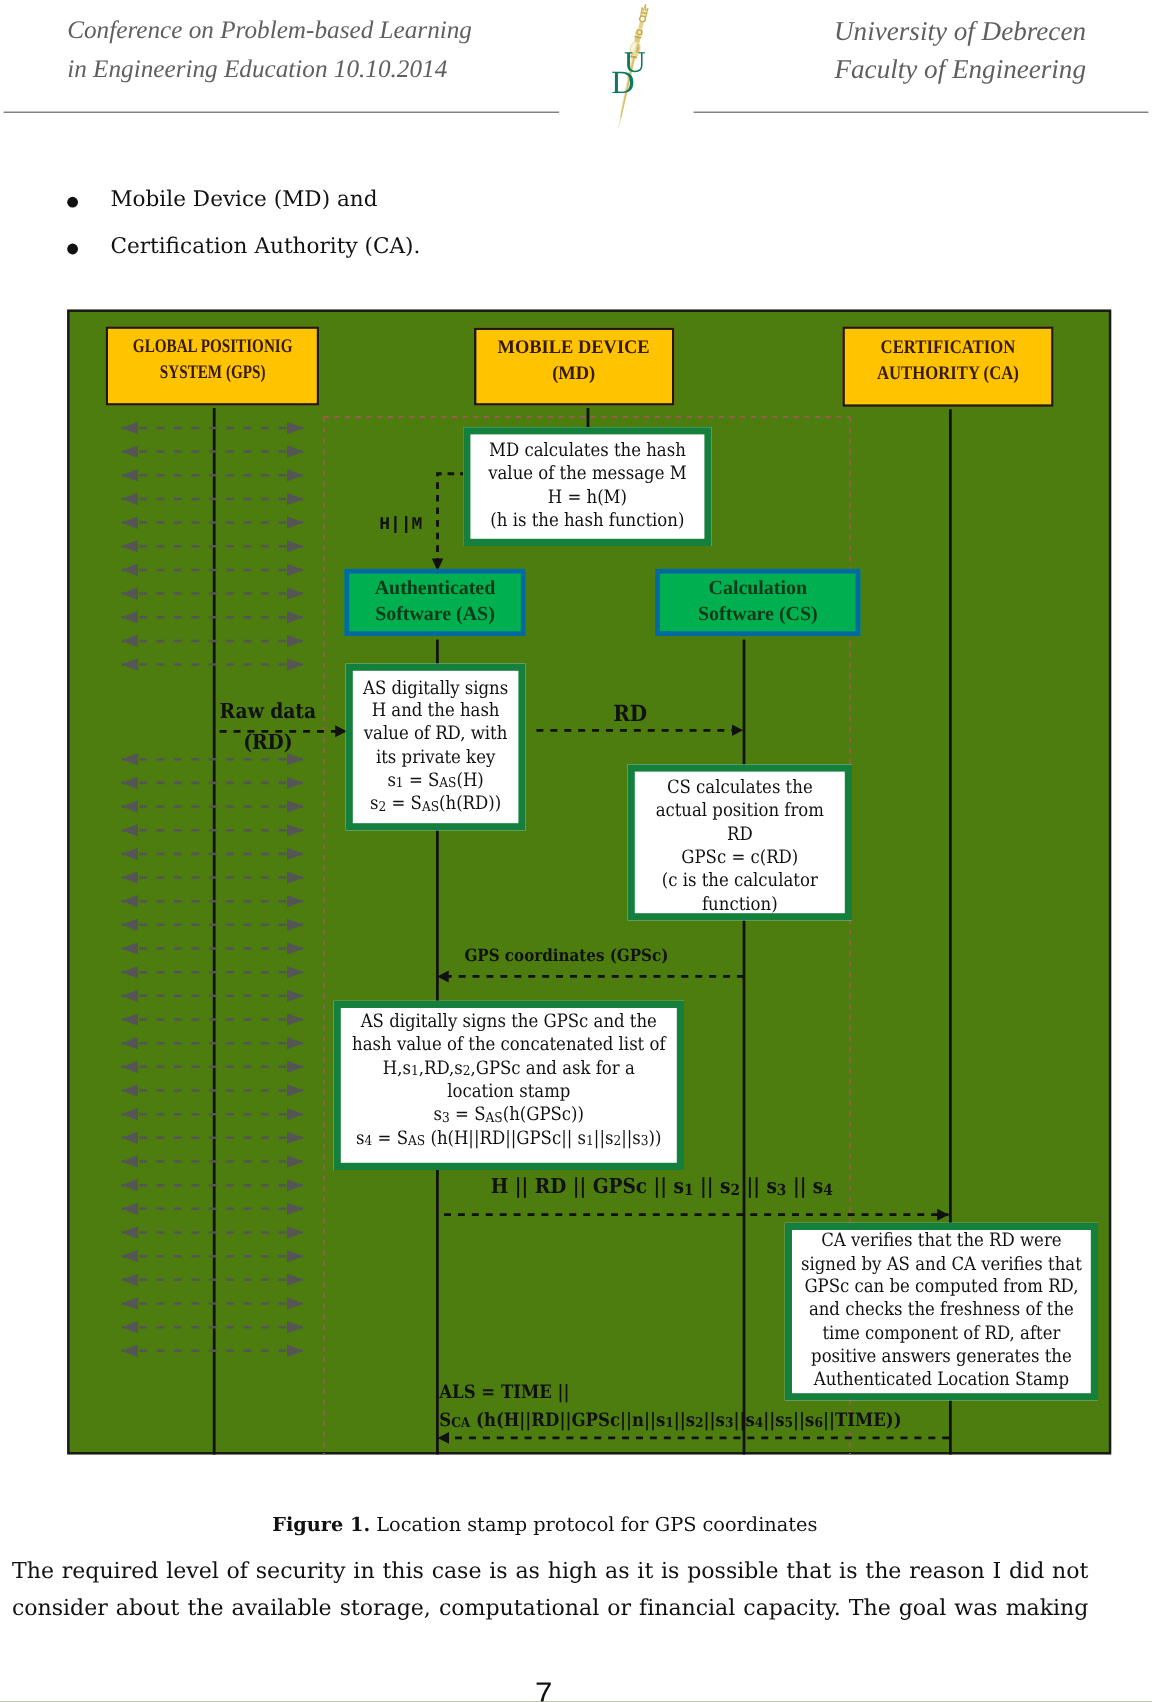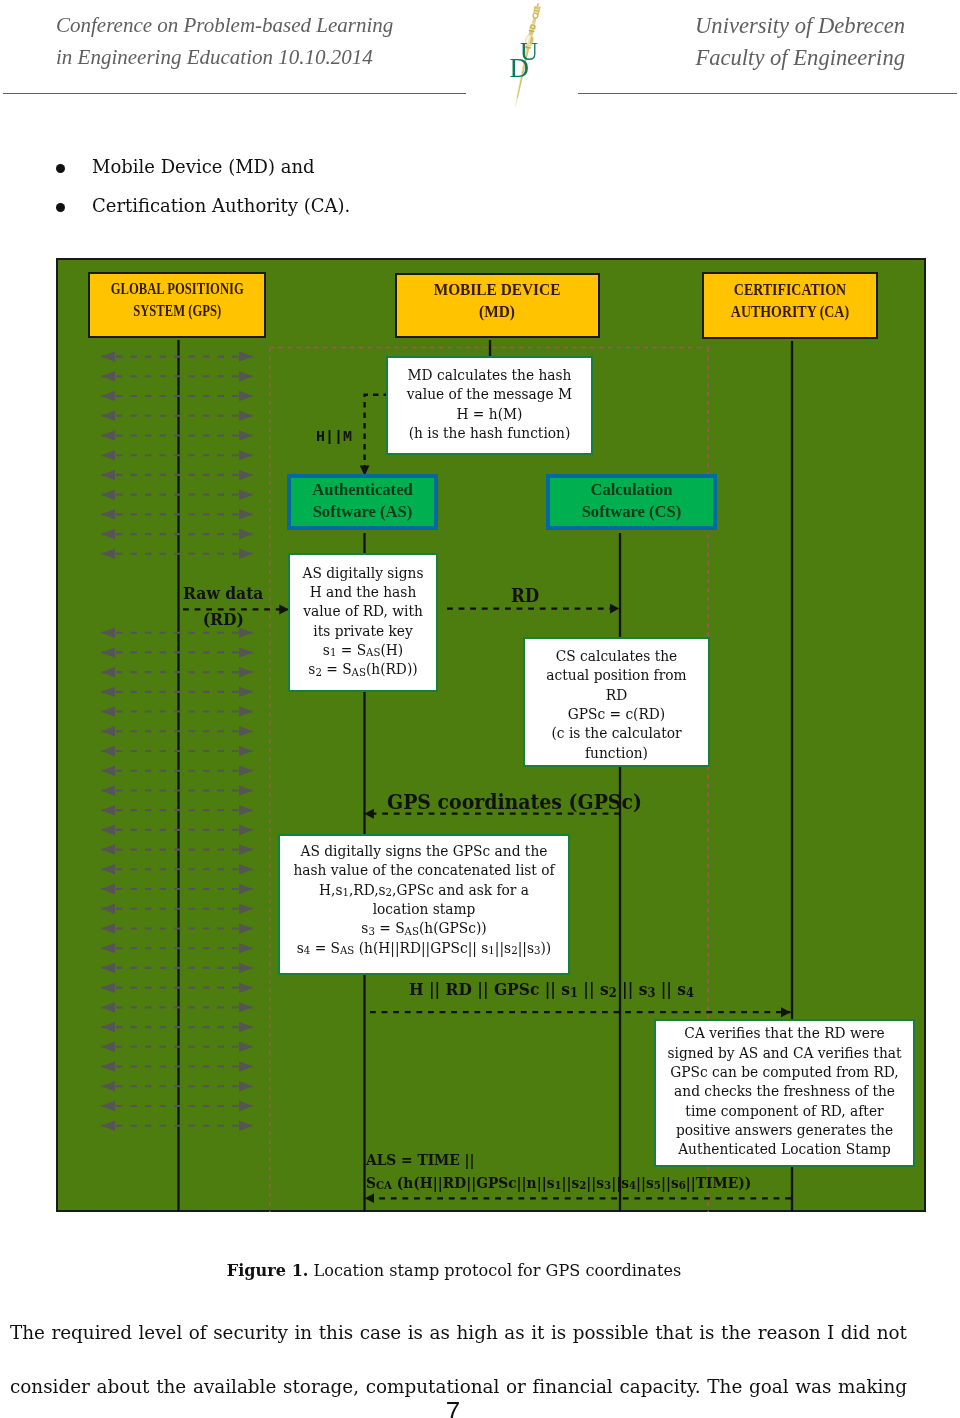--- a/index.html
+++ b/index.html
@@ -33,39 +33,39 @@
     box-sizing:border-box;display:flex;align-items:center;justify-content:center;
     text-align:center;color:#331a00;font-weight:bold;font-size:16px;line-height:22px;}
   .hdrbox > div{transform:scaleX(0.79) translateY(-5px);}
   .hdrbox.wide > div{transform:scaleX(0.96) translateY(-5px);}
   .hdrbox.med > div{transform:scaleX(0.87) translateY(-5px);}
   .greenbox{position:absolute;background:#00B050;border:4px solid #0369a1;
     box-sizing:border-box;display:flex;align-items:center;justify-content:center;
     text-align:center;color:#0b3a18;font-weight:bold;font-size:16.6px;line-height:22.5px;}
   .greenbox > div{transform:translateY(-1px);}
   .whitebox > div{transform:translateY(-1px);}
-  .whitebox{position:absolute;background:#fff;border:2px solid #15803d;
+  .whitebox{position:absolute;background:#fff;border:6px solid #15803d;
     box-sizing:border-box;display:flex;align-items:center;justify-content:center;
     text-align:center;color:#111;font-size:15.3px;line-height:19.3px;
     font-family:"DejaVu Serif Condensed","DejaVu Serif",serif;}
 
   .lbl{position:absolute;font-weight:bold;color:#111;white-space:nowrap;}
   sub{font-size:0.74em;line-height:0;vertical-align:baseline;position:relative;top:0.13em;}
 
   svg.ov{position:absolute;left:0;top:0;overflow:visible;}
 
   
   .caption{position:absolute;left:-26px;top:1261px;width:960px;text-align:center;
     font-size:16.1px;color:#111;font-family:"DejaVu Serif",serif;}
   .caption b{font-weight:bold;}
   .para{position:absolute;left:10px;top:1294px;width:897px;font-size:18.4px;letter-spacing:-0.02px;
     line-height:31px;color:#111;font-family:"DejaVu Serif",serif;}
   .pline{white-space:nowrap;}
   .pline.j{text-align:justify;text-align-last:justify;white-space:normal;
-    word-spacing:0.5px;margin-top:23px;}
+    word-spacing:0.5px;}
   .pageno{position:absolute;left:-27px;top:1396px;width:960px;text-align:center;
     font-family:"Liberation Sans",sans-serif;font-size:26px;color:#111;}
 </style>
 </head>
 <body>
 
 <div class="page">
 
   <div class="hdr-left">
     <div>Conference on Problem-based Learning</div>
@@ -216,21 +216,21 @@
       <line x1="562" y1="553.7" x2="306.5" y2="553.7" stroke="#111" stroke-width="2.3" stroke-dasharray="5.8 5.8" marker-end="url(#ahKL)"></line>
 
       <line x1="312" y1="752.2" x2="732.4" y2="752.2" stroke="#111" stroke-width="2.3" stroke-dasharray="5.8 5.8" marker-end="url(#ahK)"></line>
 
       <line x1="733" y1="938.3" x2="307" y2="938.3" stroke="#111" stroke-width="2.3" stroke-dasharray="5.8 5.8" marker-end="url(#ahKL)"></line>
     </svg>
 
     <div class="hdrbox" style="left:30px;top:12px;width:178px;height:66px;">
       <div><span>GLOBAL POSITIONIG</span><br><span>SYSTEM (GPS)</span></div>
     </div>
-    <div class="hdrbox wide" style="left:337px;top:13px;width:205px;height:65px;">
+    <div class="hdrbox wide" style="left:337px;top:13px;width:167px;height:65px;">
       <div><span>MOBILE DEVICE</span><br><span>(MD)</span></div>
     </div>
     <div class="hdrbox med" style="left:644px;top:12px;width:176px;height:67px;justify-content:center;">
       <div><span>CERTIFICATION</span><br><span>AUTHORITY (CA)</span></div>
     </div>
 
     <div class="whitebox" style="left:328px;top:96px;width:207px;height:99px;">
       <div>
         <span>MD calculates the hash</span><br>
         <span>value of the message M</span><br>
@@ -290,21 +290,21 @@
         <span>Authenticated Location Stamp</span>
       </div>
     </div>
 
     <div class="lbl" style="left:258px;top:169px;font-size:15px;font-family:Liberation Mono, monospace;">H||M</div>
     <div class="lbl" style="left:125px;top:320px;font-size:17.3px;line-height:26px;text-align:center;font-family:'DejaVu Serif Condensed',serif;">
       <div>Raw data</div>
       <div>(RD)</div>
     </div>
     <div class="lbl" style="left:453px;top:325px;font-size:18.5px;font-family:'DejaVu Serif Condensed',serif;">RD</div>
-    <div class="lbl" style="left:329px;top:529px;font-size:21px;font-family:'DejaVu Serif Condensed',serif;">GPS coordinates (GPSc)</div>
+    <div class="lbl" style="left:329px;top:529px;font-size:14px;font-family:'DejaVu Serif Condensed',serif;">GPS coordinates (GPSc)</div>
     <div class="lbl" style="left:351px;top:719px;font-size:17.2px;font-family:'DejaVu Serif Condensed',serif;">
       H || RD || GPSc || s<sub>1</sub> || s<sub>2</sub> || s<sub>3</sub> || s<sub>4</sub>
     </div>
     <div class="lbl" style="left:308px;top:889px;font-size:15.3px;line-height:22.5px;font-family:'DejaVu Serif Condensed',serif;">
       <div>ALS = TIME ||</div>
       <div>S<sub>CA</sub> (h(H||RD||GPSc||n||s<sub>1</sub>||s<sub>2</sub>||s<sub>3</sub>||s<sub>4</sub>||s<sub>5</sub>||s<sub>6</sub>||TIME))</div>
     </div>
 
   </div>
 

